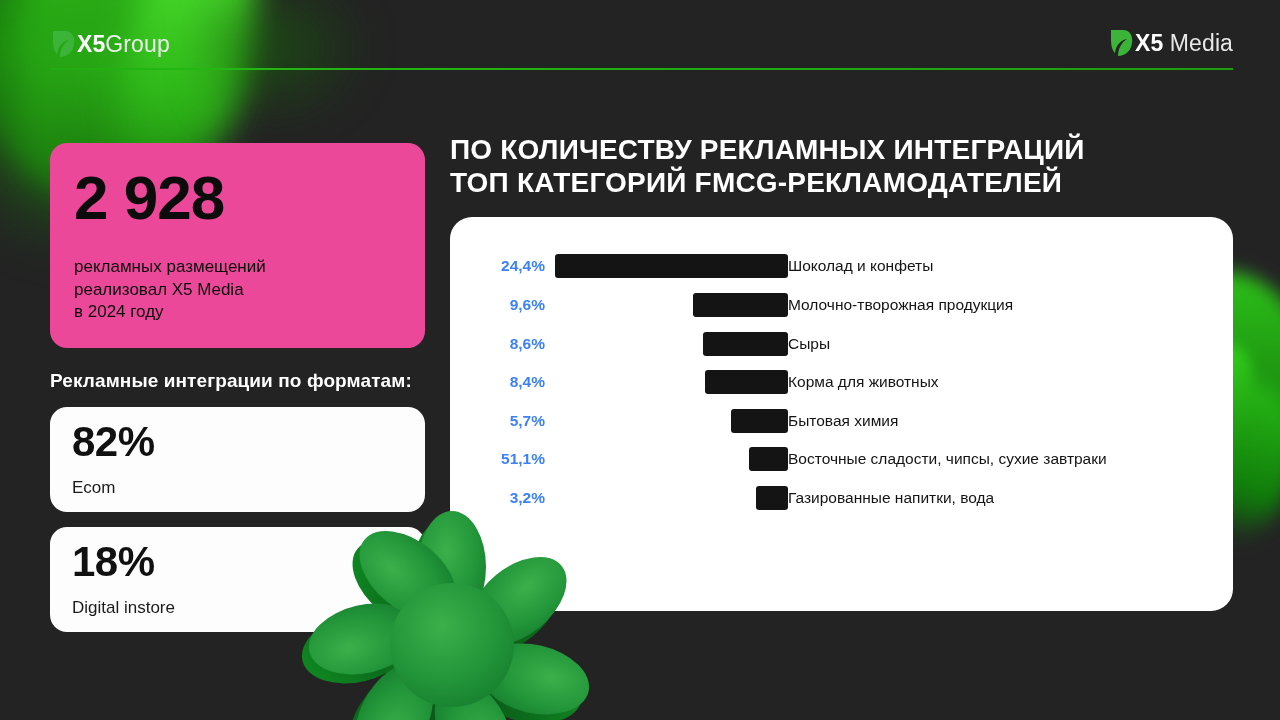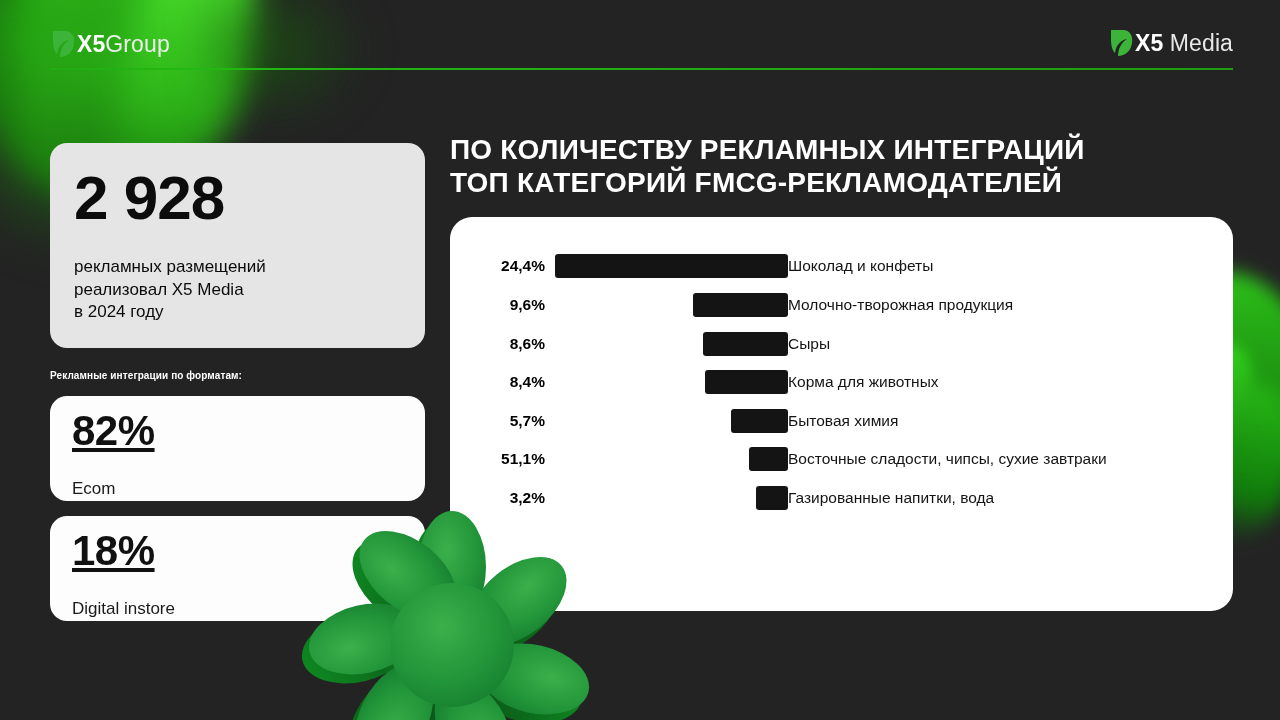--- a/index.html
+++ b/index.html
@@ -89,54 +89,54 @@
     position:absolute; left:50px; top:68px; width:1183px; height:2px;
     background:linear-gradient(90deg,#21ac12 0%, #23b813 12%, #1f9c10 100%);
     z-index:6;
   }
 
   
   .left-col { position:absolute; left:50px; top:143px; width:375px; z-index:6; }
 
   .green-card {
     width:375px; height:205px;
-    background:#e5e5e5;
+    background:#ec4899;
     border-radius:17px;
     padding:26px 24px 0 24px;
   }
   .big-number {
     font-size:62px; font-weight:bold; color:#0c0c0c;
     letter-spacing:-1px; line-height:0.95;
   }
   .green-card-sub {
     margin-top:28px;
     font-size:17px; font-weight:500; color:#0c0c0c;
     line-height:1.33;
   }
 
   .formats-label {
     margin-top:22px;
-    font-size:10px; font-weight:bold; color:#ffffff;
+    font-size:19px; font-weight:bold; color:#ffffff;
     letter-spacing:.1px;
   }
 
   .white-card {
     width:375px; height:105px;
     background:#fdfdfd;
     border-radius:17px;
     margin-top:15px;
     padding:14px 22px 0 22px;
     position:relative; z-index:6;
   }
   .white-card .pct {
     font-size:42px; font-weight:bold; color:#111111;
-    line-height:1; letter-spacing:-.5px;text-decoration:underline;
+    line-height:1; letter-spacing:-.5px;
   }
   .white-card .cap {
-    margin-top:27px;
+    margin-top:15px;
     font-size:17px; color:#1b1b1b; font-weight:400;
   }
 
   
   .flower-wrap {
     position:absolute; left:300px; top:505px;
     width:305px; height:230px; z-index:7; pointer-events:none;
   }
 
   
@@ -155,21 +155,21 @@
     position:relative;
     overflow:hidden;
   }
   .rows { position:relative; }
   .row {
     display:flex; align-items:center;
     height:38.6px;
   }
   .row-pct {
     width:105px; flex:0 0 105px; text-align:right;
-    font-size:15.5px; font-weight:bold; color:#000000;
+    font-size:15.5px; font-weight:bold; color:#3b82f6;
     padding-right:10px;
   }
   .bar-zone {
     width:233px; flex:0 0 233px;
     display:flex; justify-content:flex-end;
   }
   .bar {
     height:24px; background:#141414; border-radius:3px;
   }
   .row-label {

